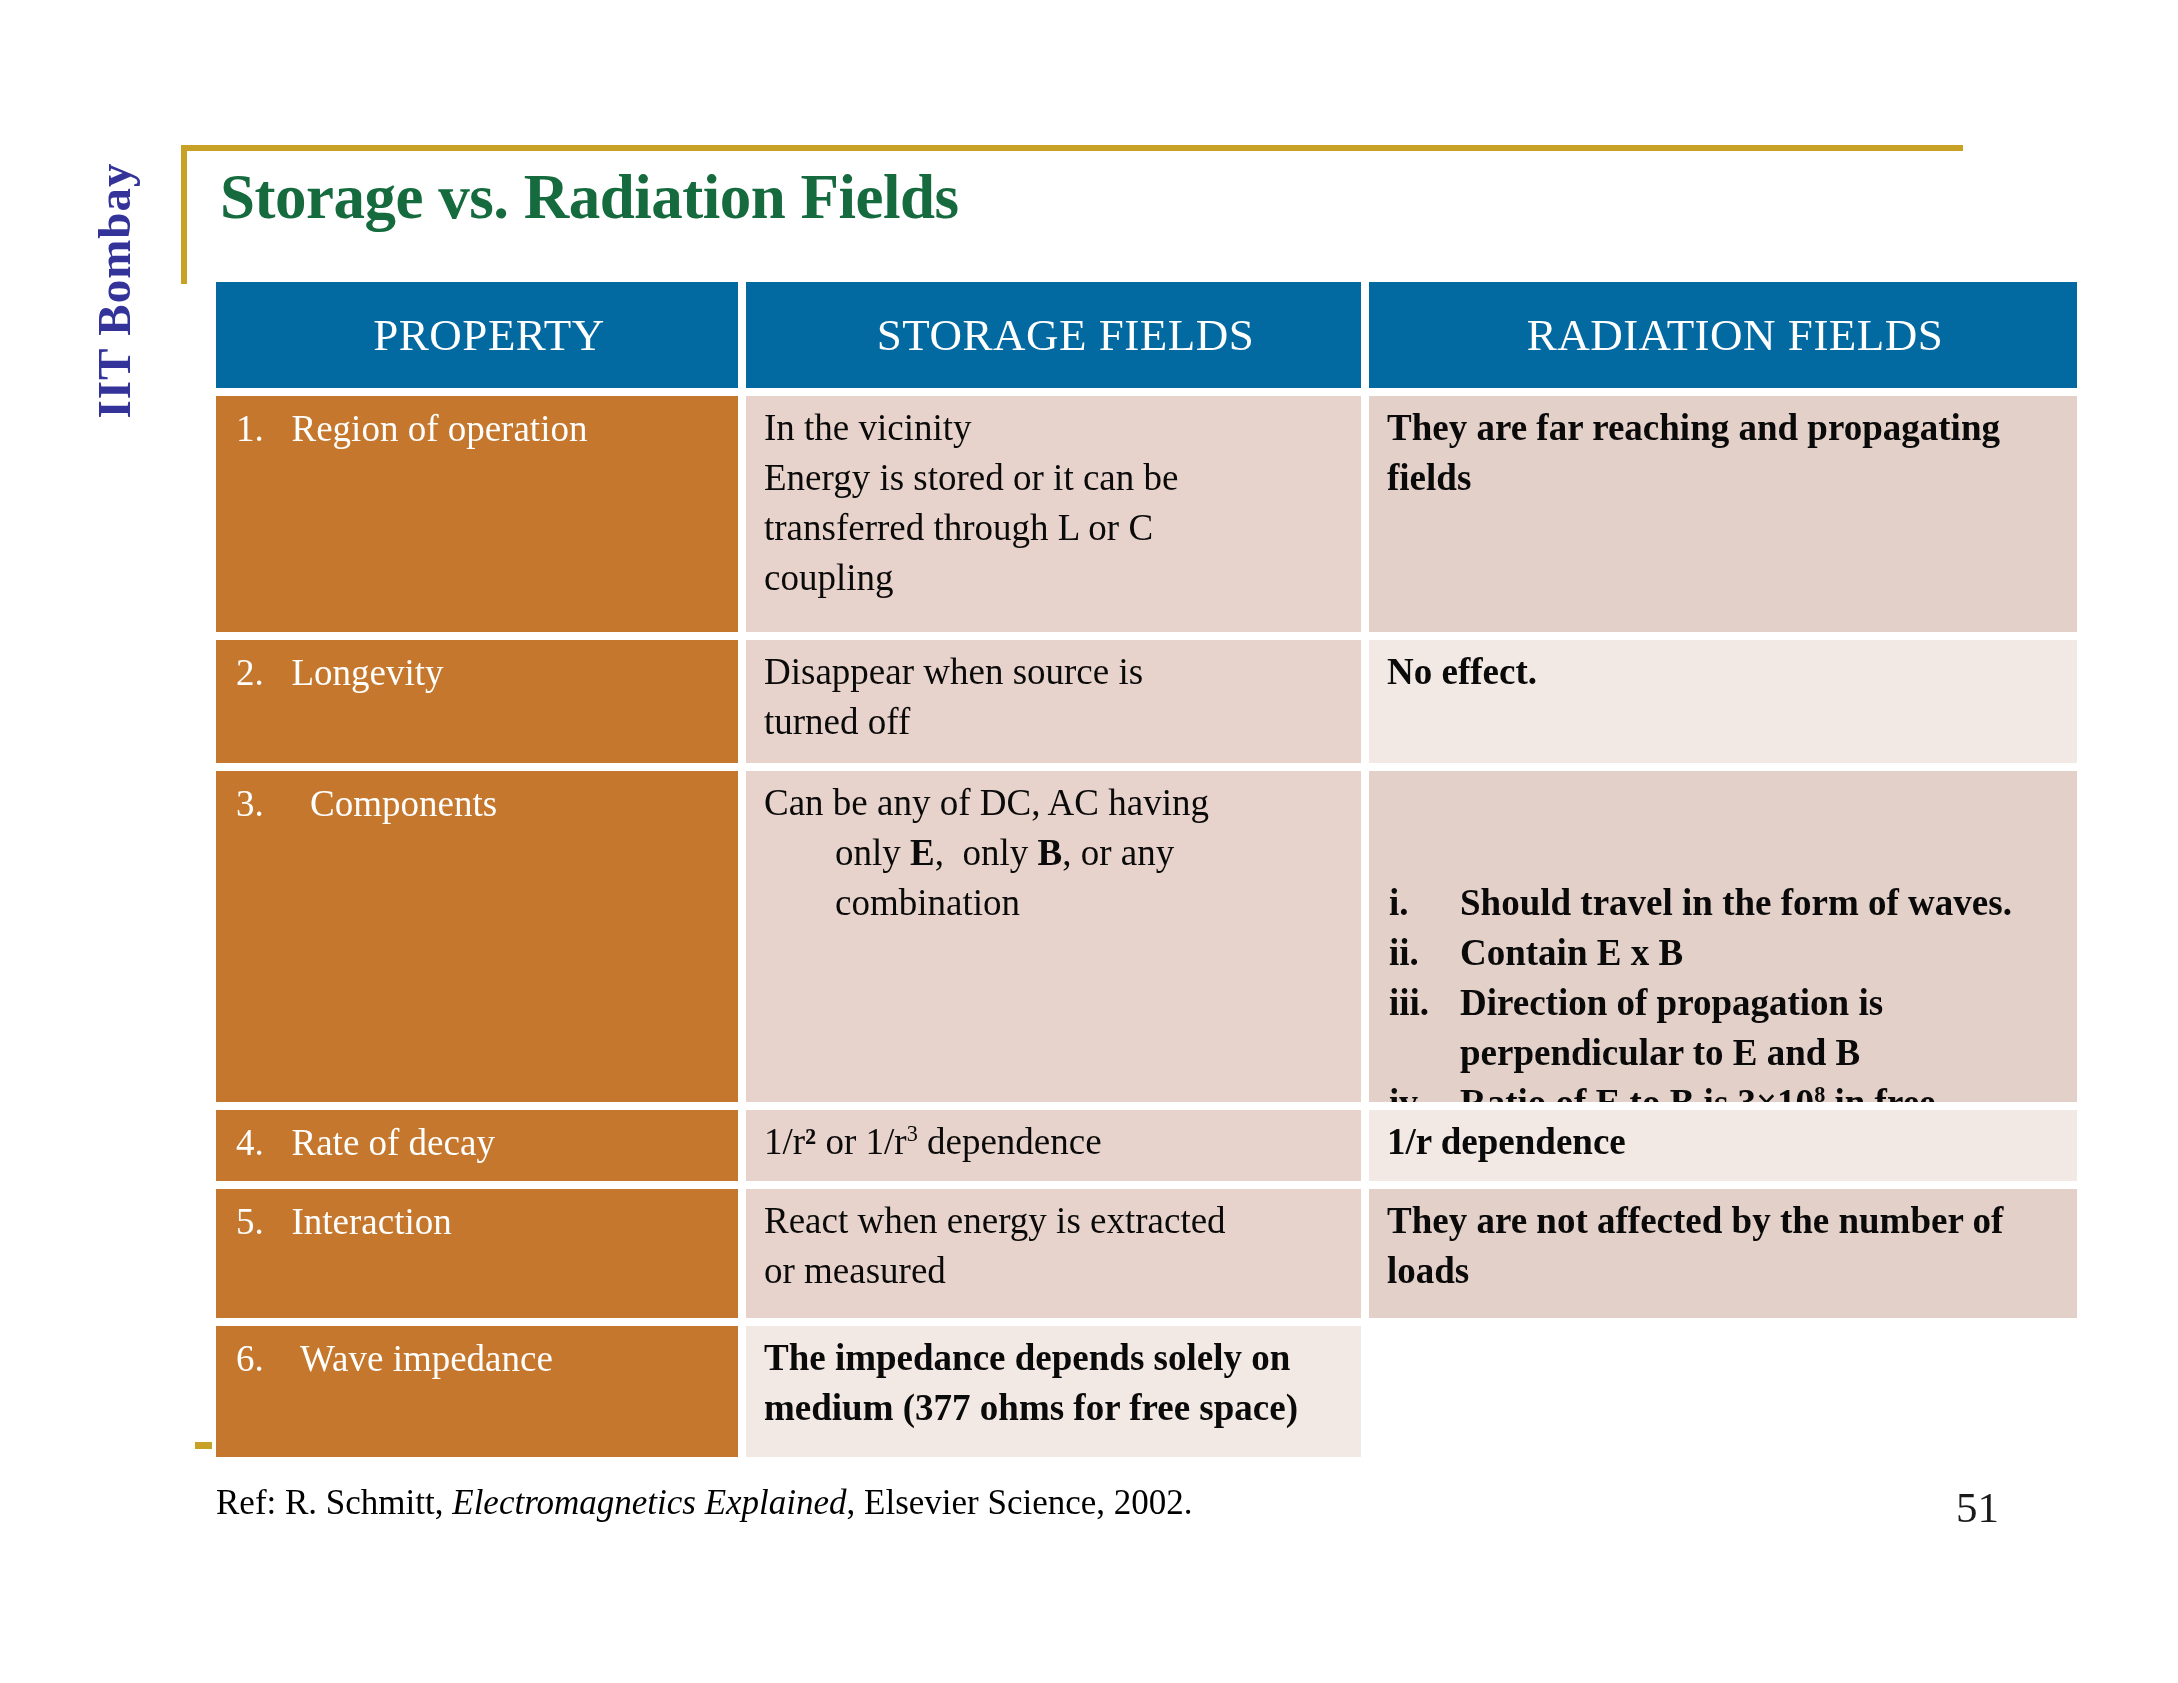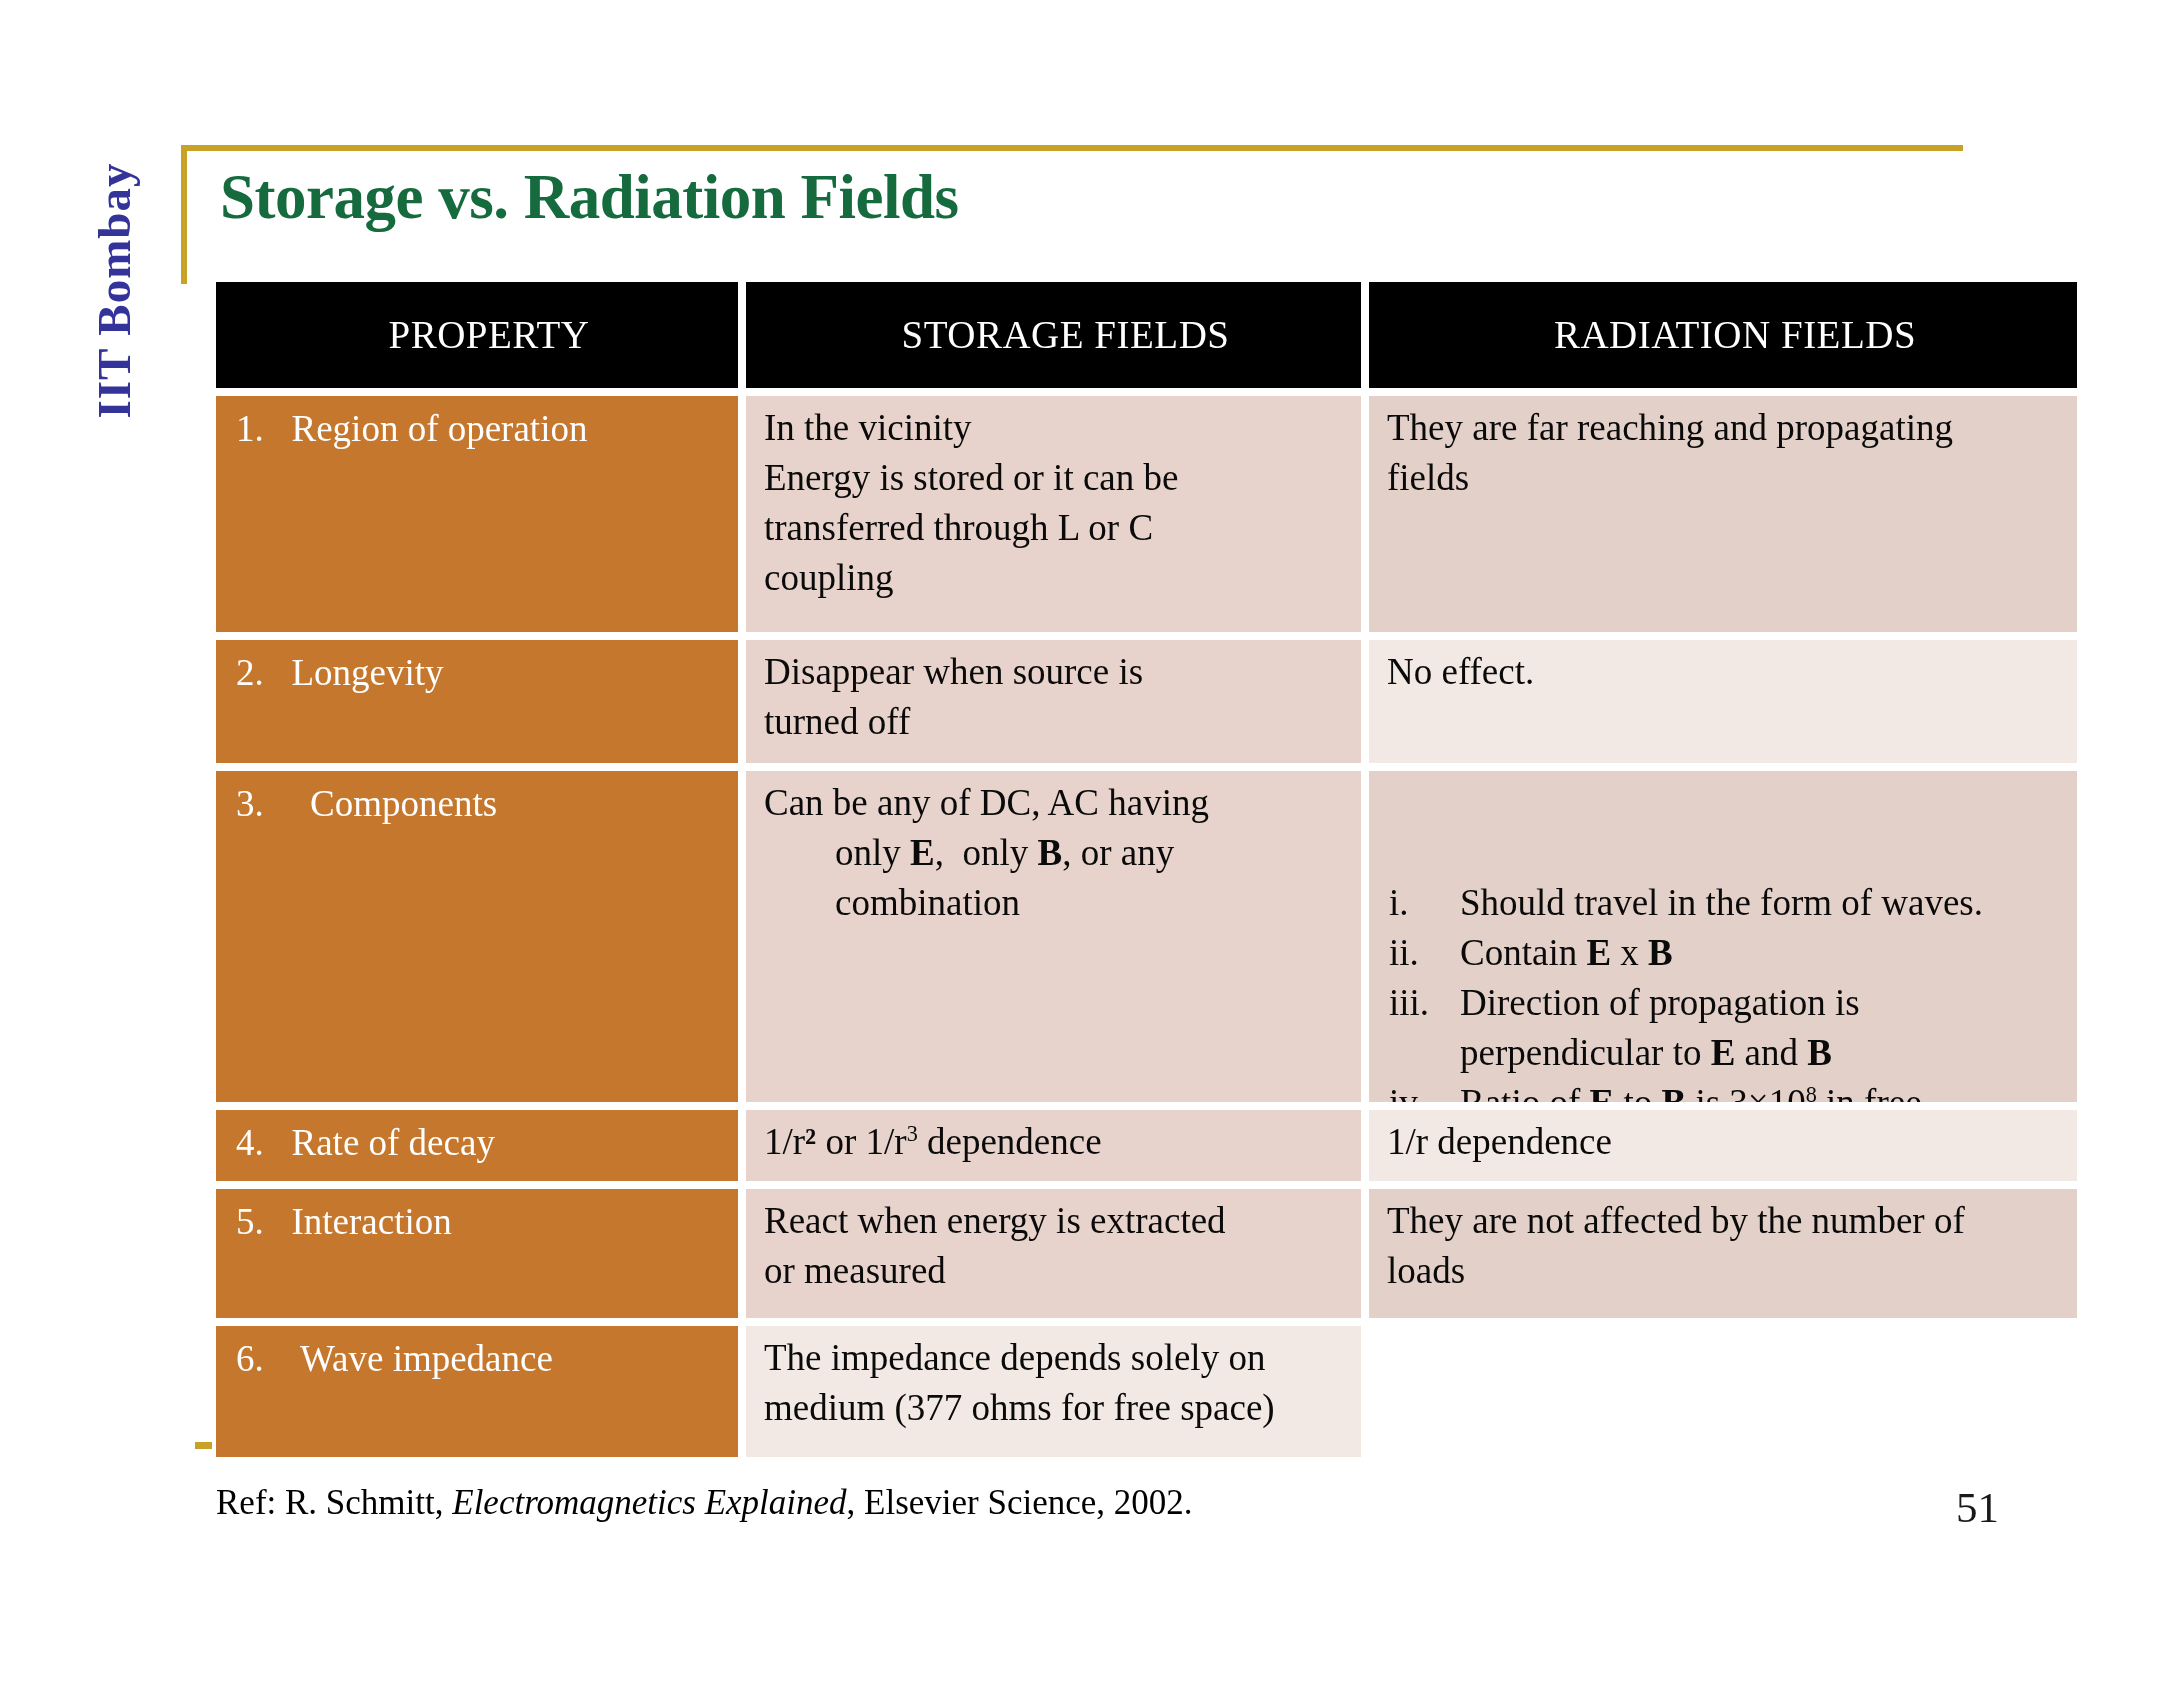--- a/index.html
+++ b/index.html
@@ -74,40 +74,40 @@
   }
   .cell {
     font-size: 37px;
     line-height: 50px;
     color: #0a0a0a;
     white-space: pre-wrap;
     box-sizing: border-box;
     overflow: hidden;
   }
   .head {
-    background: #000000;
+    background: #0369a1;
     color: #ffffff;
     display: flex;
     align-items: center;
     justify-content: center;
-    font-size: 39px;
+    font-size: 45px;
     letter-spacing: 0.5px;
     white-space: nowrap;
     padding-left: 24px;
   }
   .prop {
     background: #C5782D;
     color: #ffffff;
     padding: 8px 16px 20px 20px;
   }
   .storage {
     background: #E7D3CB;
     padding: 7px 14px 0 18px;
   }
-  .radiation { padding: 7px 4px 8px 18px; }
+  .radiation { padding: 7px 4px 8px 18px; font-weight: bold; }
   .radiation.dark  { background: #E3D0C8; }
   .radiation.light { background: #F3E9E4; }
 
   .ind { padding-left: 71px; }
 
   sup {
     font-size: 0.6em;
     vertical-align: super;
     line-height: 0;
   }

